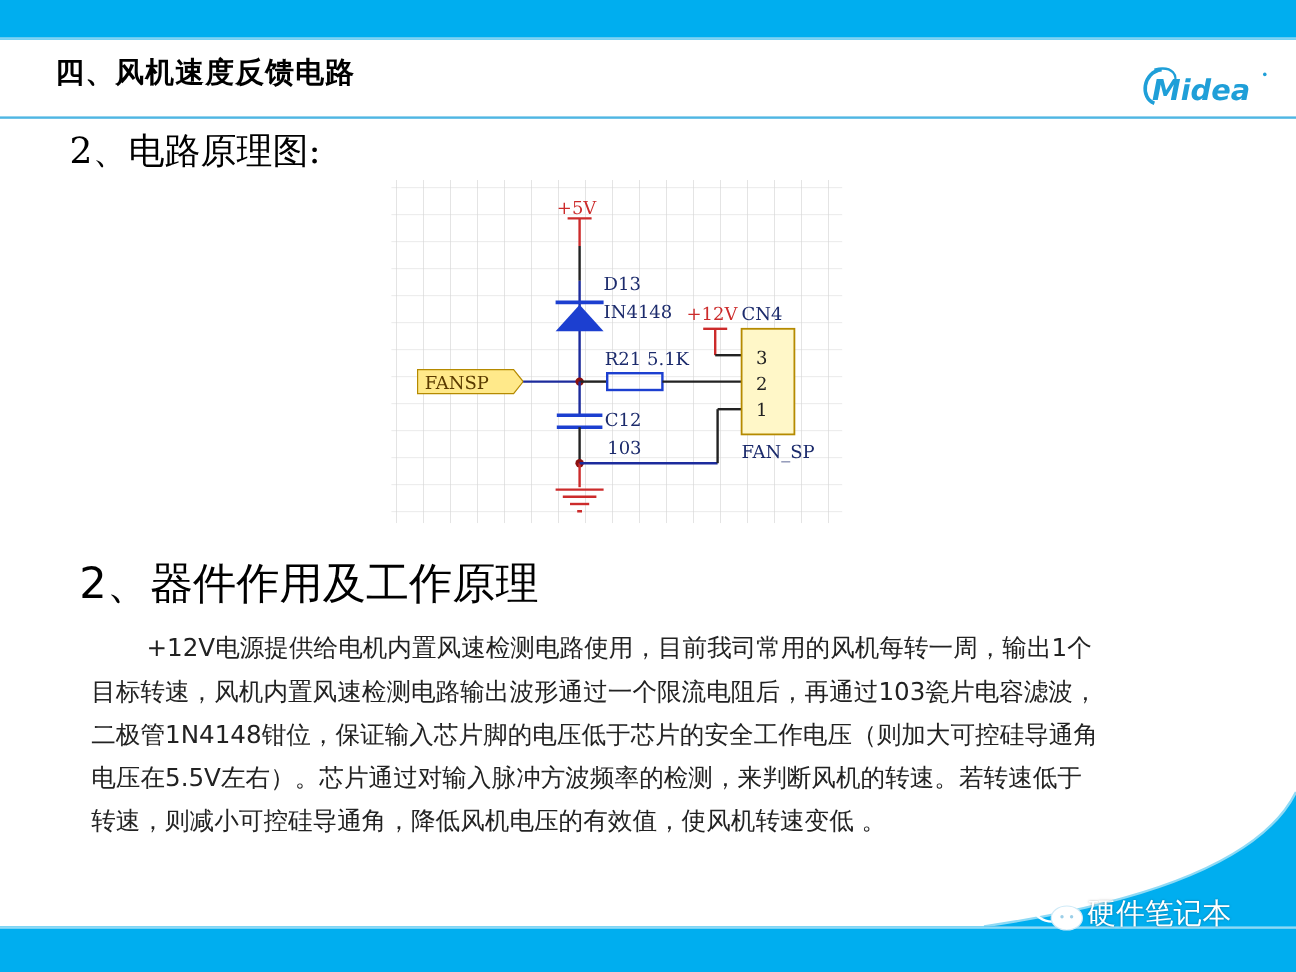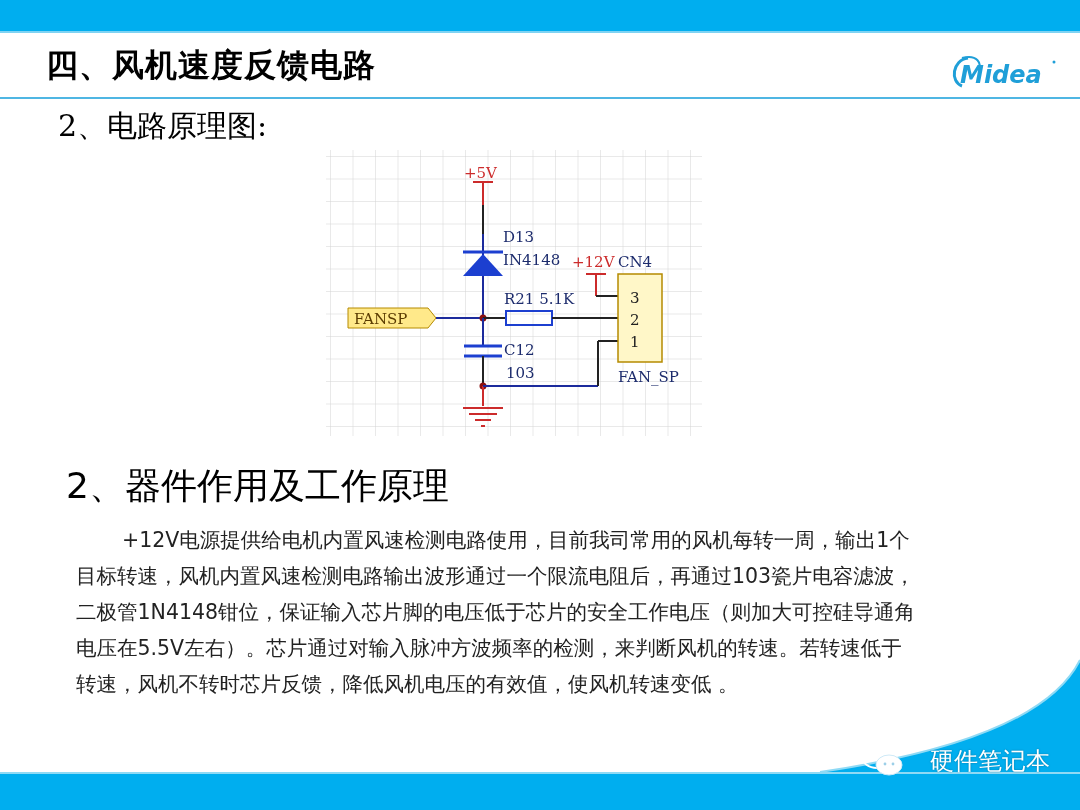--- a/index.html
+++ b/index.html
@@ -1,29 +1,29 @@
 <!DOCTYPE html>
 <html><head>
 <meta charset="utf-8">
 <style>
   html, body { margin:0; padding:0; }
   body { width:1080px; height:810px; position:relative; overflow:hidden; background:#ffffff; font-family:"DejaVu Serif", serif; }
   .top-bar { position:absolute; left:0; top:0; width:1080px; height:31px; background:#00aeef; border-bottom:2px solid #7fd3f3; }
-  .title { position:absolute; left:46px; top:44px; font-size:32px; font-weight:bold; color:#000; letter-spacing:1px; font-family:"DejaVu Serif", serif; }
+  .title { position:absolute; left:46px; top:44px; font-size:24px; font-weight:bold; color:#000; letter-spacing:1px; font-family:"DejaVu Serif", serif; }
   .title-rule { position:absolute; left:0; top:97px; width:1080px; height:2px; background:#4fb6e3; }
   .logo { position:absolute; left:948px; top:52px; width:112px; height:40px; }
   .sec1 { position:absolute; left:58px; top:106px; font-size:30px; color:#000; font-family:"DejaVu Serif", serif; }
   .schematic { position:absolute; left:326px; top:150px; width:376px; height:286px; }
   .sec2 { position:absolute; left:66px; top:462px; font-size:36px; color:#000; font-family:"DejaVu Sans", sans-serif; }
   .body-text { position:absolute; left:58px; top:522px; width:975px; font-size:20.5px; line-height:36px; color:#222; font-family:"DejaVu Sans", sans-serif; }
   .body-text .line { display:block; white-space:nowrap;margin-left:18px; }
   .body-text .indent { padding-left:46px; }
   .bottom-bar { position:absolute; left:0; top:772px; width:1080px; height:38px; background:#00aeef; border-top:2px solid #8fdaf5; }
   .corner { position:absolute; left:0; top:0; width:1080px; height:810px; pointer-events:none; }
-  .watermark { position:absolute; left:860px; top:744px; display:flex; align-items:center; gap:24px; color:#ffffff; font-size:24px; font-family:"DejaVu Sans", sans-serif; text-shadow:0 0 2px rgba(0,0,0,0.35); }
+  .watermark { position:absolute; left:860px; top:744px; display:flex; align-items:center; gap:0; color:#ffffff; font-size:24px; font-family:"DejaVu Sans", sans-serif; text-shadow:0 0 2px rgba(0,0,0,0.35); }
 </style>
 </head>
 <body>
 
 <div class="top-bar"></div>
 
 <svg class="corner" viewBox="0 0 1080 810">
   <path d="M 820 772 Q 1040 740 1080 660 L 1080 810 L 820 810 Z" fill="#00aeef"></path>
   <path d="M 820 772 Q 1040 740 1080 660" fill="none" stroke="#8fdaf5" stroke-width="2"></path>
 </svg>
@@ -100,21 +100,21 @@
   <text x="292" y="232" fill="#1c2b6c" font-size="15" font-family="DejaVu Serif, serif">FAN_SP</text>
 </svg>
 
 <div class="sec2">2、器件作用及工作原理</div>
 
 <div class="body-text">
   <span class="line indent">+12V电源提供给电机内置风速检测电路使用，目前我司常用的风机每转一周，输出1个</span>
   <span class="line">目标转速，风机内置风速检测电路输出波形通过一个限流电阻后，再通过103瓷片电容滤波，</span>
   <span class="line">二极管1N4148钳位，保证输入芯片脚的电压低于芯片的安全工作电压（则加大可控硅导通角</span>
   <span class="line">电压在5.5V左右）。芯片通过对输入脉冲方波频率的检测，来判断风机的转速。若转速低于</span>
-  <span class="line">转速，风机不转时芯片反馈，降低风机电压的有效值，使风机转速变低 。</span>
+  <span class="line">转速，则减小可控硅导通角，降低风机电压的有效值，使风机转速变低 。</span>
 </div>
 
 <div class="bottom-bar"></div>
 
 <div class="watermark">
   <svg width="46" height="34" viewBox="0 0 46 34">
     <ellipse cx="17" cy="13" rx="15" ry="11" fill="none" stroke="#ffffff" stroke-width="2"></ellipse>
     <ellipse cx="29" cy="21" rx="13" ry="10" fill="#ffffff" stroke="#cfeaf7" stroke-width="1"></ellipse>
     <circle cx="12" cy="10" r="1.6" fill="#ffffff"></circle>
     <circle cx="21" cy="10" r="1.6" fill="#ffffff"></circle>

